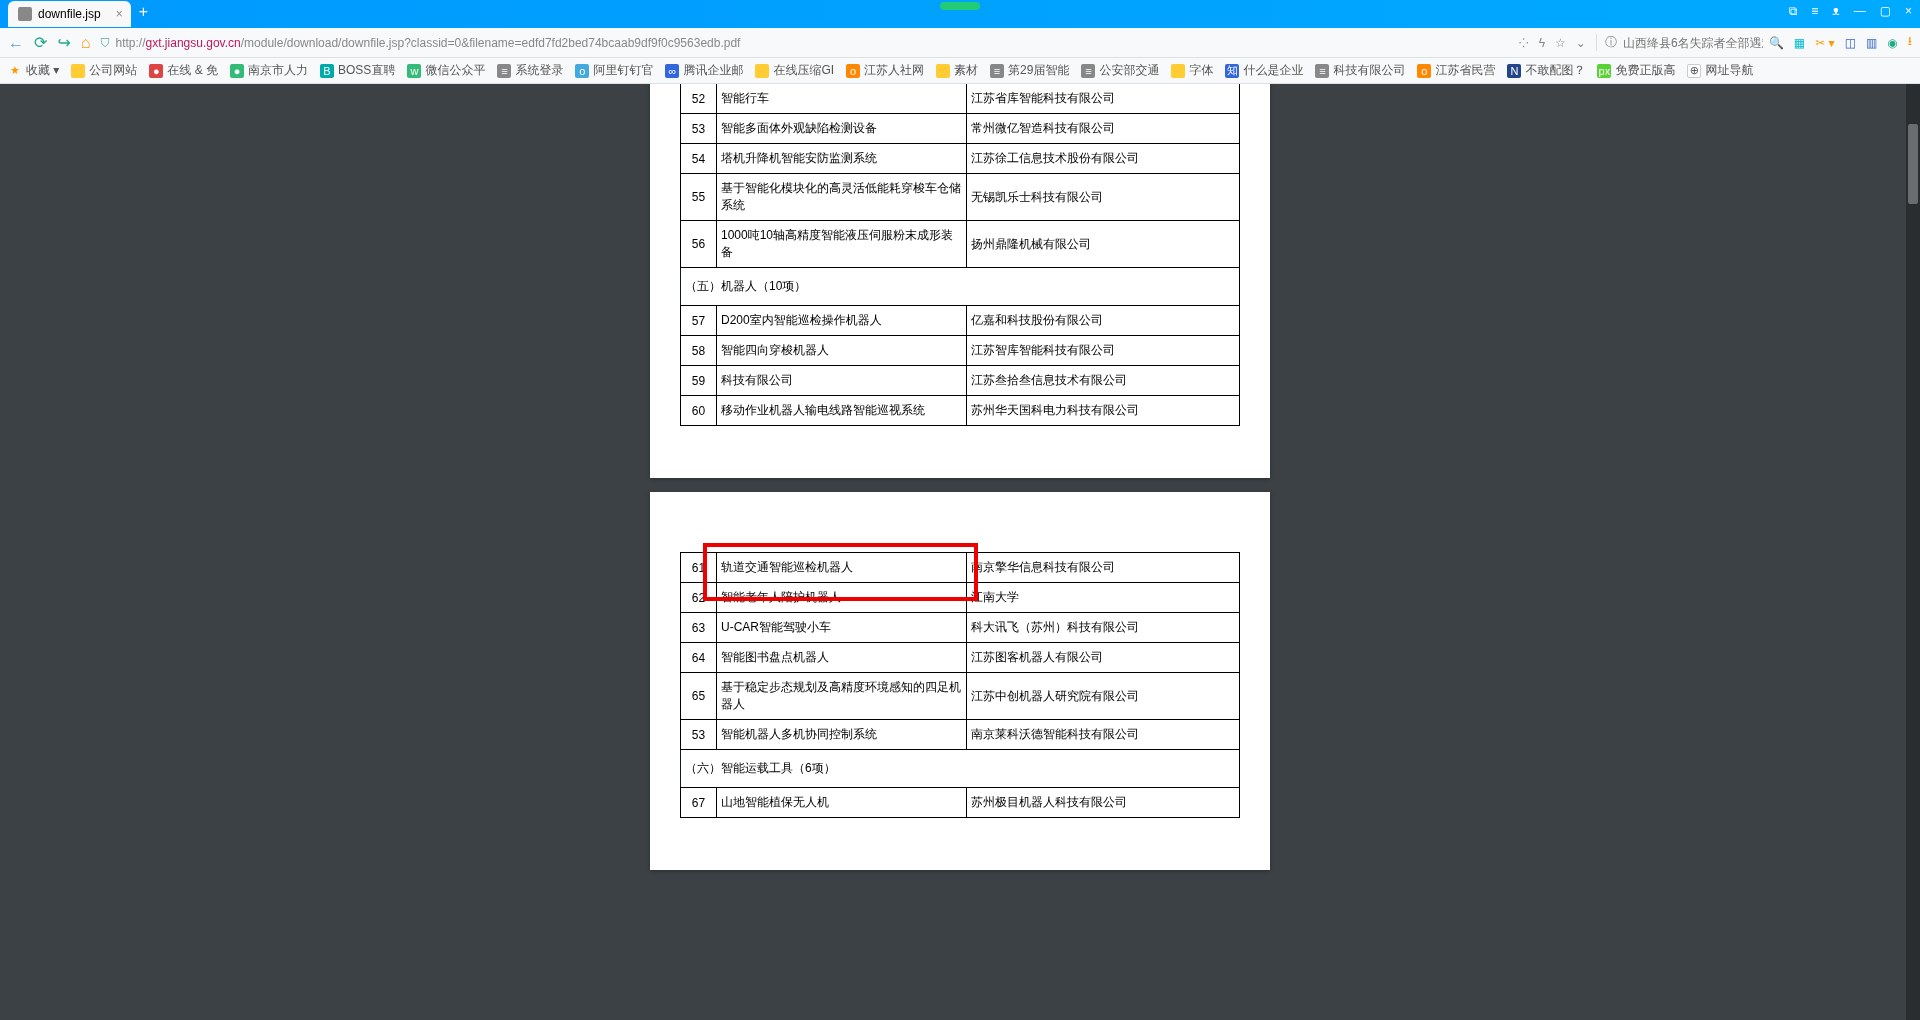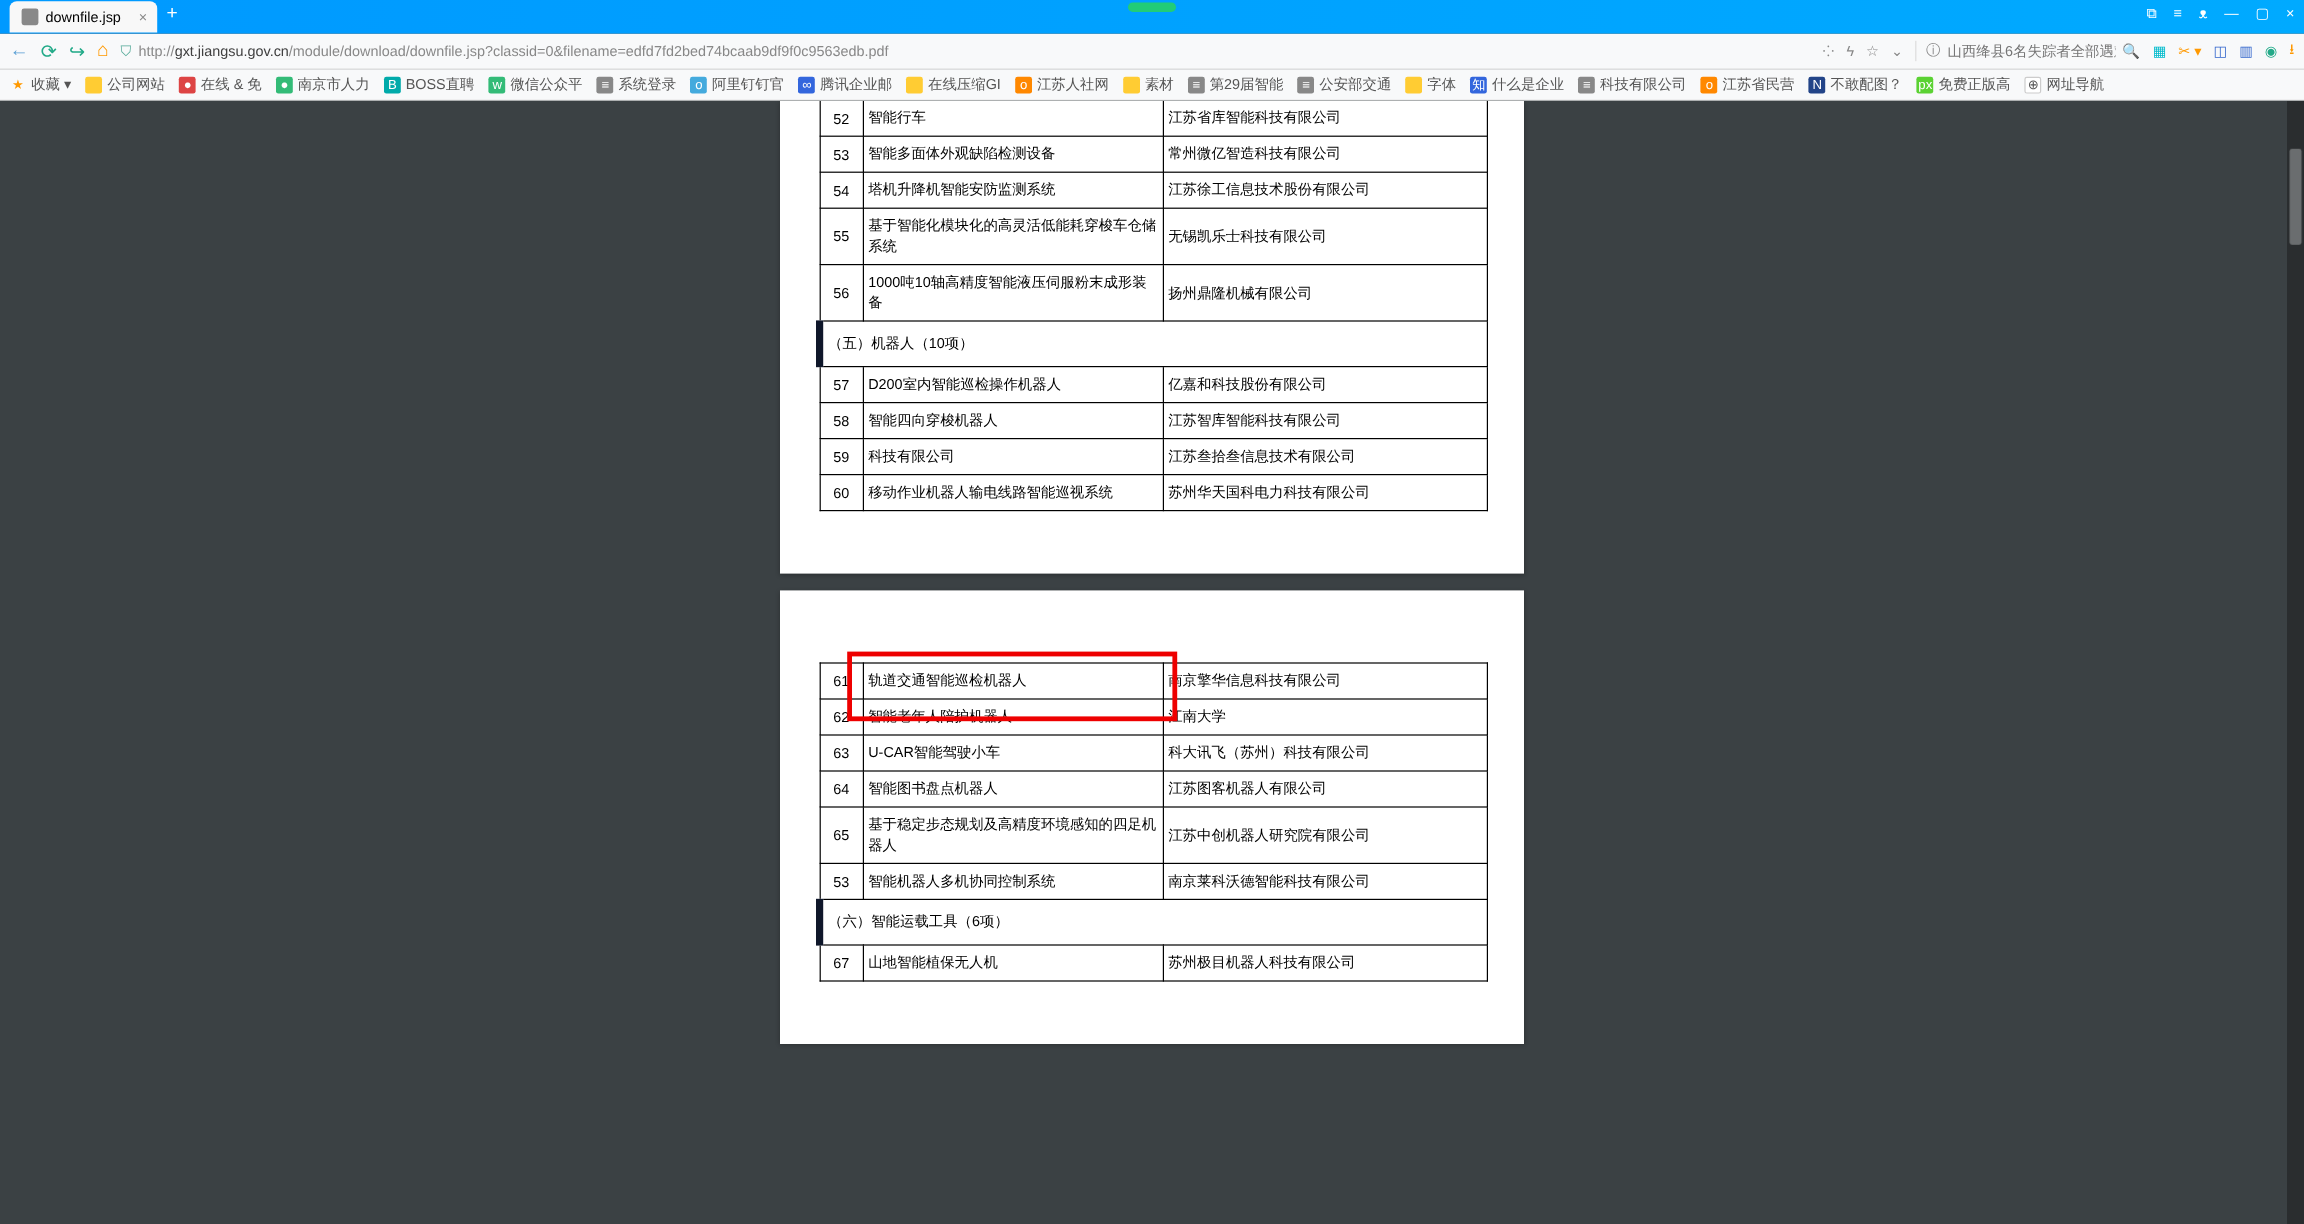--- a/index.html
+++ b/index.html
@@ -16,21 +16,21 @@
 .pill { width: 40px; height: 8px; background: #2c7; border-radius: 4px; position: absolute; left: 50%; top: 2px; transform: translateX(-50%); }
 
 
 .addrbar { height: 30px; background: #f8f9fa; display: flex; align-items: center; padding: 0 8px; gap: 10px; border-bottom: 1px solid #e0e0e0; }
 .navbtn { color: #5a9fd4; cursor: pointer; font-size: 16px; display: inline-flex; }
 .navbtn.g { color: #2a8; }
 .navbtn.o { color: #f90; }
 .urlbox { flex: 1; display: flex; align-items: center; gap: 6px; color: #666; }
 .urlbox .shield { color: #5a9; }
 .url { color: #888; }
-.url b { color: #404040; font-weight: normal; }
+.url b { color: #be185d; font-weight: normal; }
 .righticons { display: flex; gap: 10px; align-items: center; color: #888; }
 .searchbox { border-left: 1px solid #ddd; padding-left: 8px; color: #888; display: flex; align-items: center; gap: 6px; }
 .searchbox input { border: none; background: transparent; width: 140px; outline: none; font-size: 12px; }
 .cyan { color: #0bc; } .orange { color: #f90; } .blue { color: #36c; } .green { color: #2a8; }
 
 
 .bookbar { height: 26px; background: #f8f9fa; display: flex; align-items: center; padding: 0 8px; gap: 12px; border-bottom: 1px solid #e0e0e0; font-size: 12px; }
 .book { display: flex; align-items: center; gap: 4px; color: #555; cursor: pointer; white-space: nowrap; }
 .book .bi { width: 14px; height: 14px; display: inline-flex; align-items: center; justify-content: center; font-size: 11px; border-radius: 2px; }
 .folder { background: #fc3; } .ogreen { background: #3b7; color:#fff; } .ored { background: #d44; color:#fff; }
@@ -43,21 +43,21 @@
 .page { background: #fff; margin-bottom: 14px; padding: 0 30px 52px 30px; min-height: 300px; box-shadow: 0 1px 4px rgba(0,0,0,0.3); }
 .page.first { padding-top: 0; }
 .page.second { padding-top: 60px; }
 
 
 table { border-collapse: collapse; width: 100%; }
 td { border: 1px solid #000; padding: 6px 4px; font-size: 12px; color: #000; vertical-align: middle; }
 td.num { width: 36px; text-align: center; }
 td.name { width: 250px; }
 td.comp { }
-td.section { border-left: 6px solid #0f172a; border-right: 1px solid #000; padding: 10px 4px; }
+td.section { border-left: 1px solid #0f172a; border-right: 1px solid #000; padding: 10px 4px; }
 tr.cut td { border-top: none; }
 
 
 .hl { position: relative; }
 .hlbox { position: absolute; border: 4px solid #e00; left: -14px; right: -12px; top: -10px; height: 58px; pointer-events: none; }
 
 .sb { position: fixed; right: 0; top: 84px; bottom: 0; width: 14px; background: #2a2d2f; }
 .sbthumb { background: #6a6d6f; width: 10px; margin: 2px; height: 80px; border-radius: 2px; margin-top: 40px; }
 </style>
 </head>

